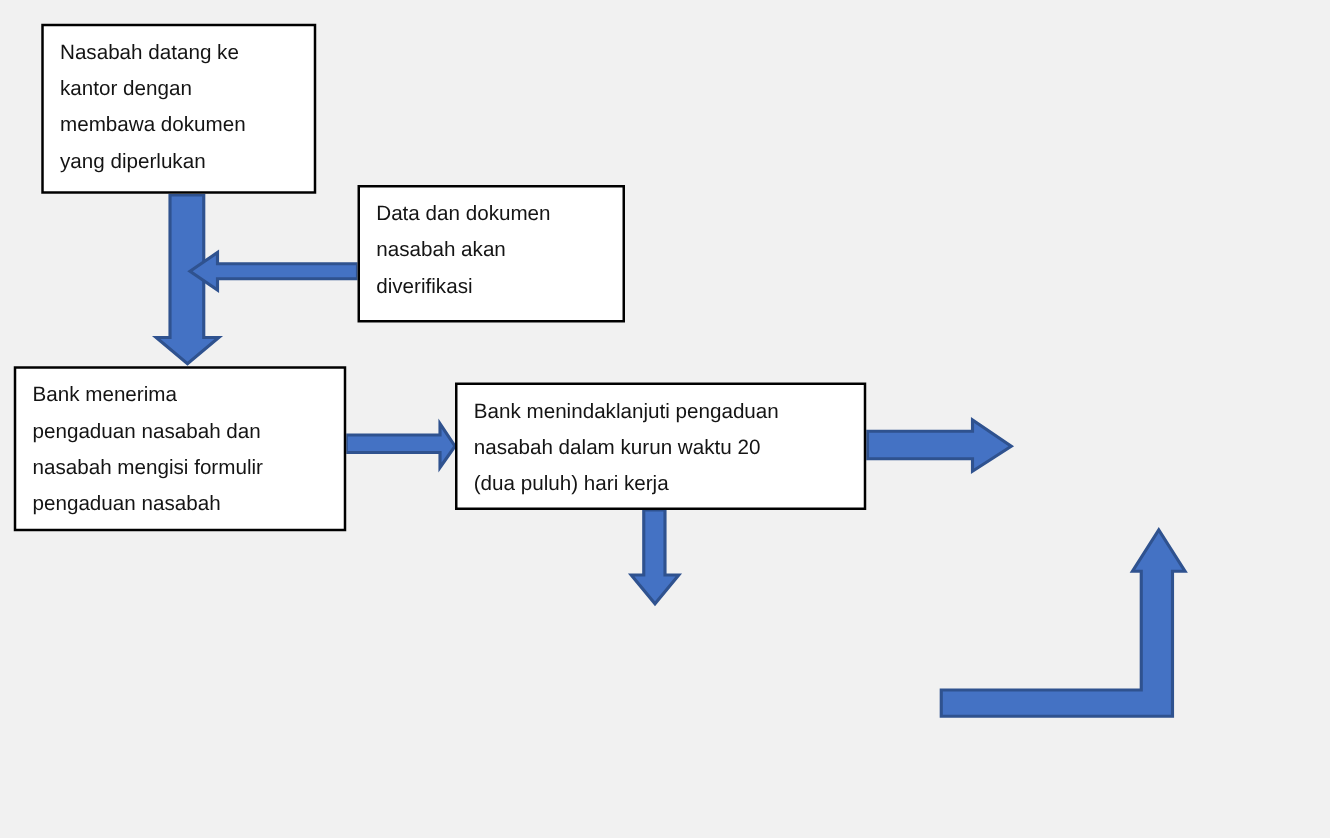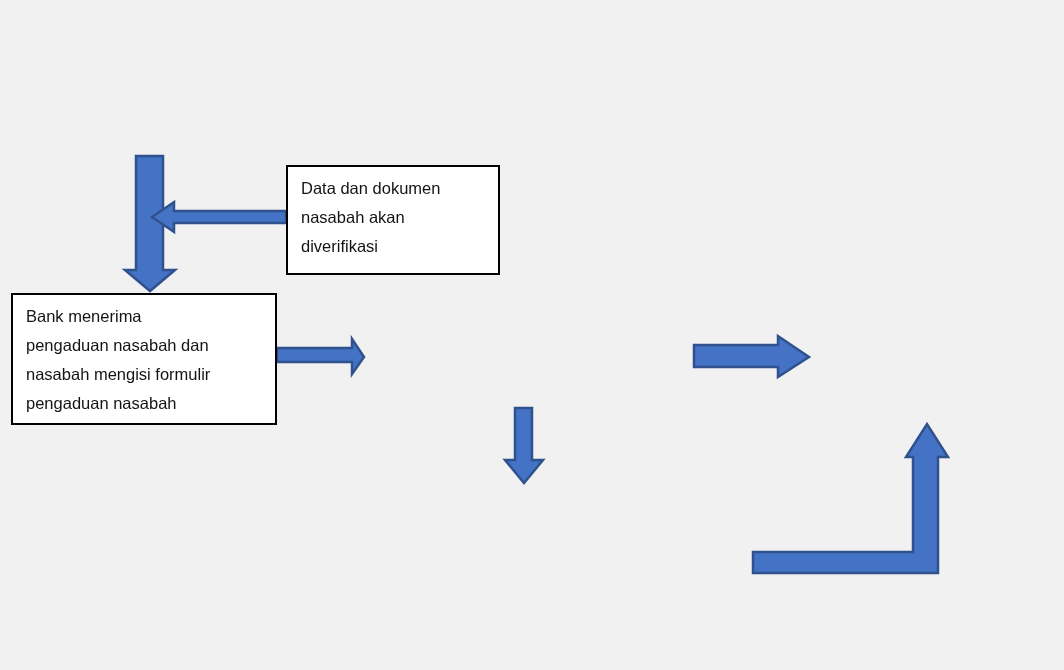--- a/index.html
+++ b/index.html
@@ -39,30 +39,41 @@
 
   <svg class="arrow-layer" viewBox="0 0 1064 670" xmlns="http://www.w3.org/2000/svg">
     <polygon class="arrow" points="136,156 163,156 163,270 175,270 150,291 125,270 136,270" fill="#4472C4" stroke="#2F528F"></polygon>
     <polygon class="arrow" points="152,217 174,202 174,211 286,211 286,223 174,223 174,232" fill="#4472C4" stroke="#2F528F"></polygon>
     <polygon class="arrow" points="277,348 352,348 352,339 364,357 352,374 352,362 277,362" fill="#4472C4" stroke="#2F528F"></polygon>
     <polygon class="arrow" points="694,345 778,345 778,336 809,357 778,377 778,367 694,367" fill="#4472C4" stroke="#2F528F"></polygon>
     <polygon class="arrow" points="515,408 532,408 532,460 543,460 524,483 505,460 515,460" fill="#4472C4" stroke="#2F528F"></polygon>
     <polygon class="arrow" points="753,552 913,552 913,457 906,457 927,424 948,457 938,457 938,573 753,573" fill="#4472C4" stroke="#2F528F"></polygon>
   </svg>
 
+  <div class="node" style="left:33px; top:19px; width:220px; height:136px;">
+    <div class="node-text">Nasabah datang ke
+kantor dengan
+membawa dokumen
+yang diperlukan</div>
+  </div>
 
-  <div class="node" style="left:286px; top:165px; width:214px; height:110px;">
+  <div class="node" style="left:286px; top:148px; width:214px; height:110px;">
     <div class="node-text">Data dan dokumen
 nasabah akan
 diverifikasi</div>
   </div>
 
   <div class="node" style="left:11px; top:293px; width:266px; height:132px;">
     <div class="node-text">Bank menerima
 pengaduan nasabah dan
 nasabah mengisi formulir
 pengaduan nasabah</div>
   </div>
 
+  <div class="node" style="left:364px; top:306px; width:329px; height:102px;">
+    <div class="node-text">Bank menindaklanjuti pengaduan
+nasabah dalam kurun waktu 20
+(dua puluh) hari kerja</div>
+  </div>
 
 
 
 </div>
 
 </body></html>

